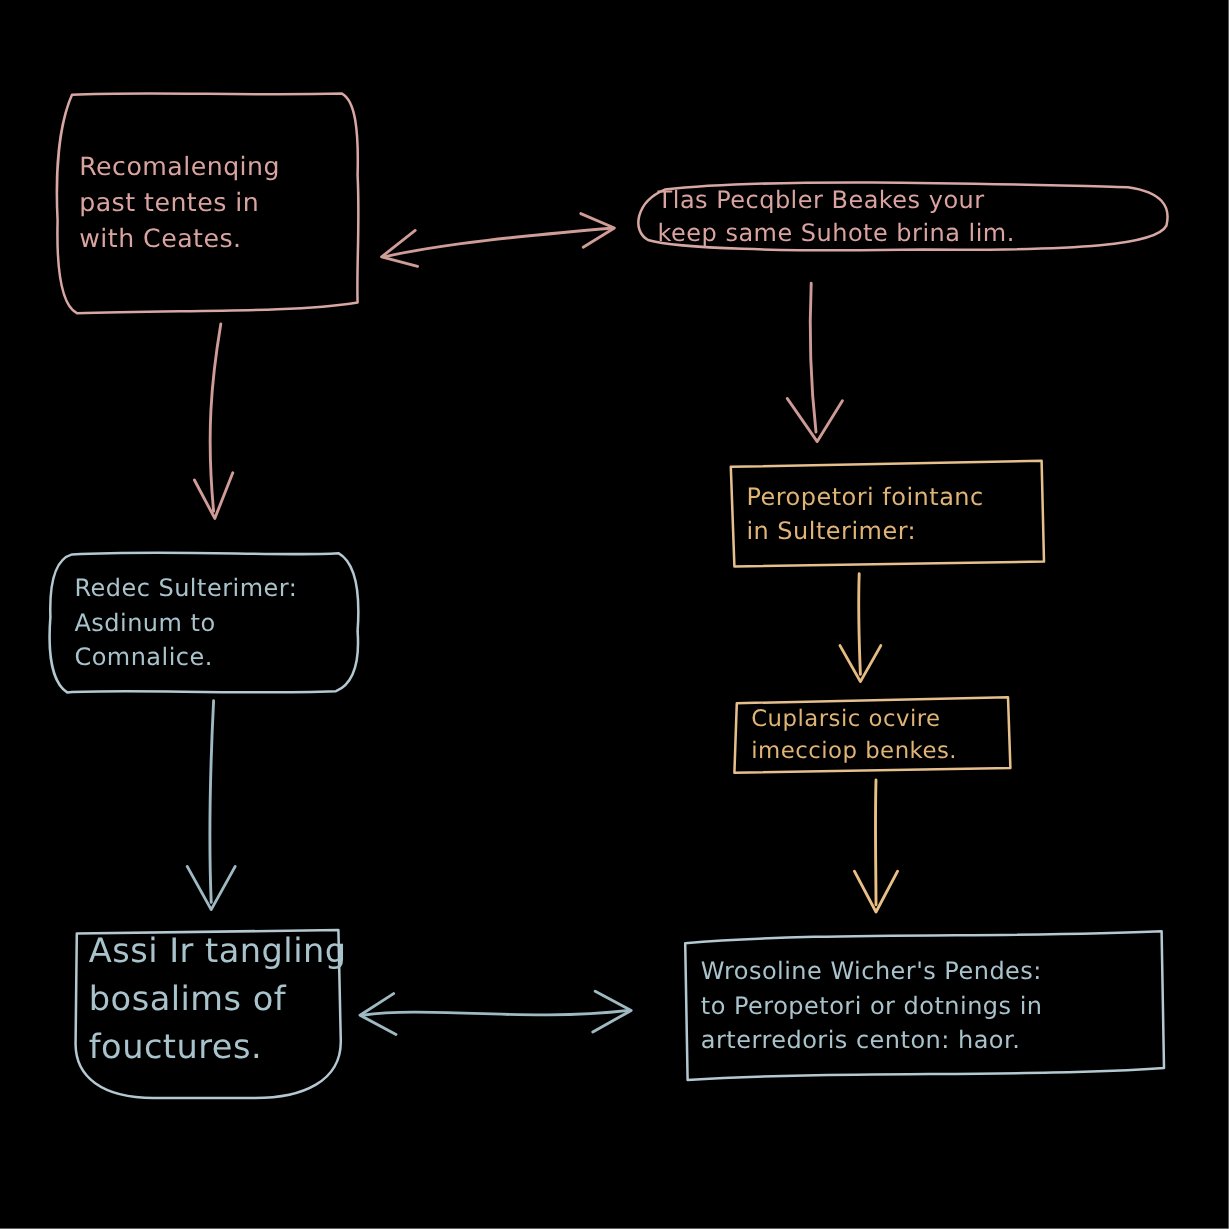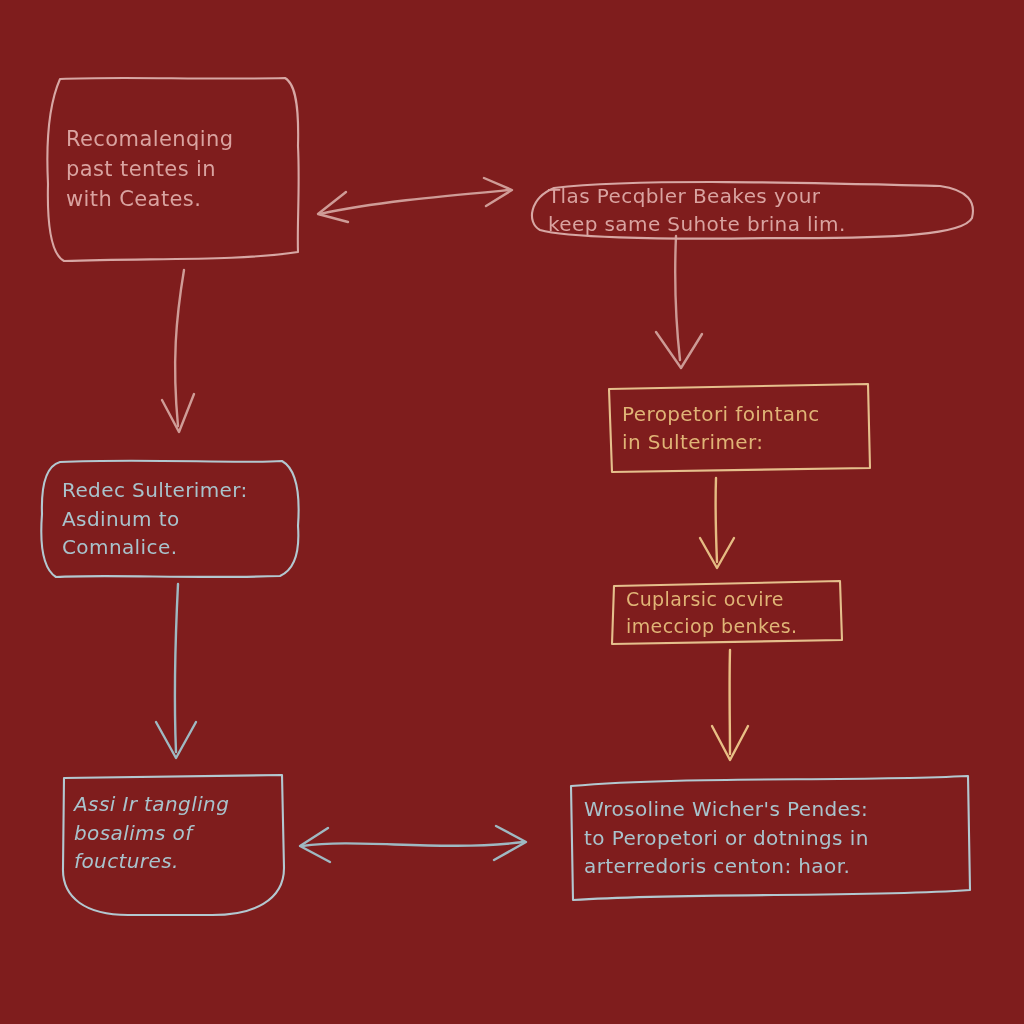--- a/index.html
+++ b/index.html
@@ -4,21 +4,21 @@
 <style>
   html, body {
     margin: 0;
     padding: 0;
     background: #ffffff;
   }
   #canvas {
     position: relative;
     width: 1024px;
     height: 1024px;
-    background: #7f1d1d;
+    background: #000000;
     overflow: hidden;
     font-family: "DejaVu Sans", sans-serif;
   }
 
   
   .node {
     position: absolute;
     box-sizing: border-box;
     display: flex;
     flex-direction: column;
@@ -63,21 +63,21 @@
   }
 
   
   #node-recommending {
     left: 42px;  top: 74px;  width: 262px; height: 192px;
     font-size: 21px;
   }
   #node-recommending .node-text { padding-left: 24px; }
 
   #node-pecqbler {
-    left: 520px; top: 176px; width: 458px; height: 68px;
+    left: 520px; top: 146px; width: 458px; height: 68px;
     font-size: 20px;
   }
   #node-pecqbler .node-text { padding-left: 28px; }
 
   #node-pacotuirat {
     left: 604px; top: 380px; width: 270px; height: 96px;
     font-size: 20px;
   }
 
   #node-cuplarsic {
@@ -86,22 +86,21 @@
   }
 
   #node-redec {
     left: 36px; top: 456px; width: 268px; height: 126px;
     font-size: 20px;
   }
   #node-redec .node-text { padding-left: 26px; }
 
   #node-assi {
     left: 58px; top: 772px; width: 230px; height: 146px;
-    font-size: 20px;
-    font-style: italic;
+    font-size: 28px;
   }
   #node-assi .node-text { padding-left: 16px; position: relative; top: -12px; }
 
   #node-wrosoline {
     left: 566px; top: 772px; width: 408px; height: 132px;
     font-size: 20px;
   }
   #node-wrosoline .node-text { padding-left: 18px; }
 
   

